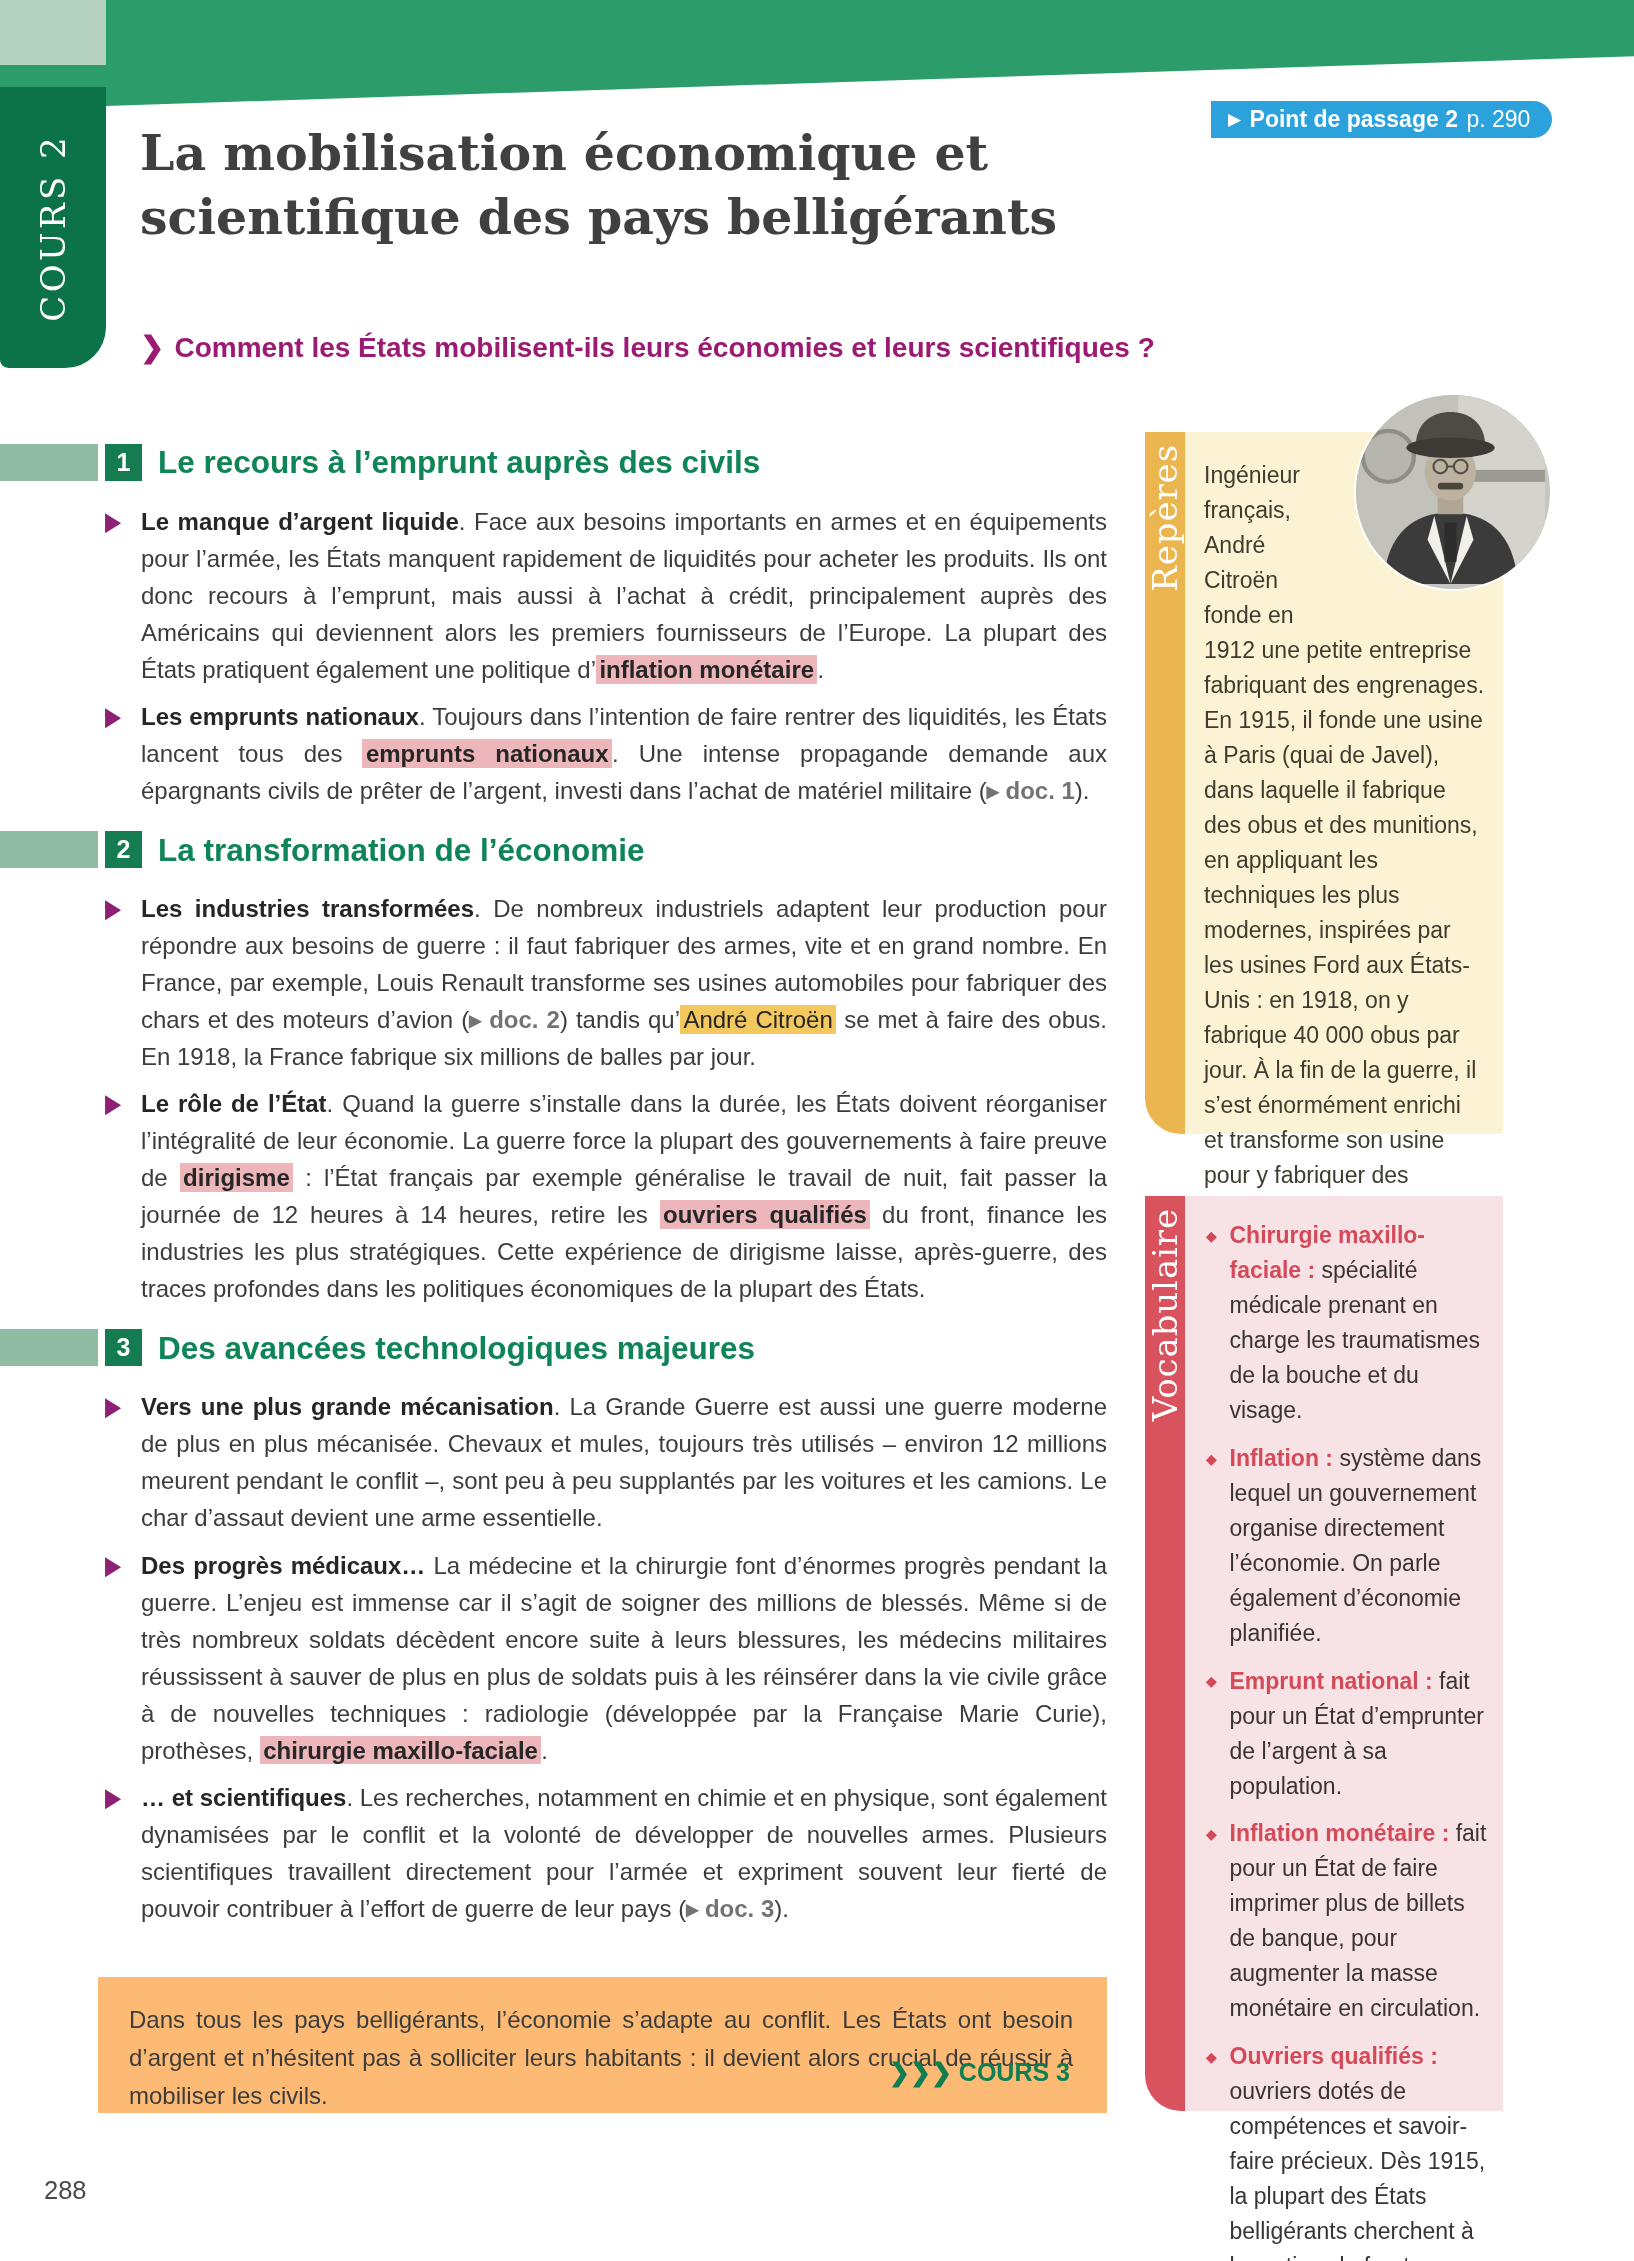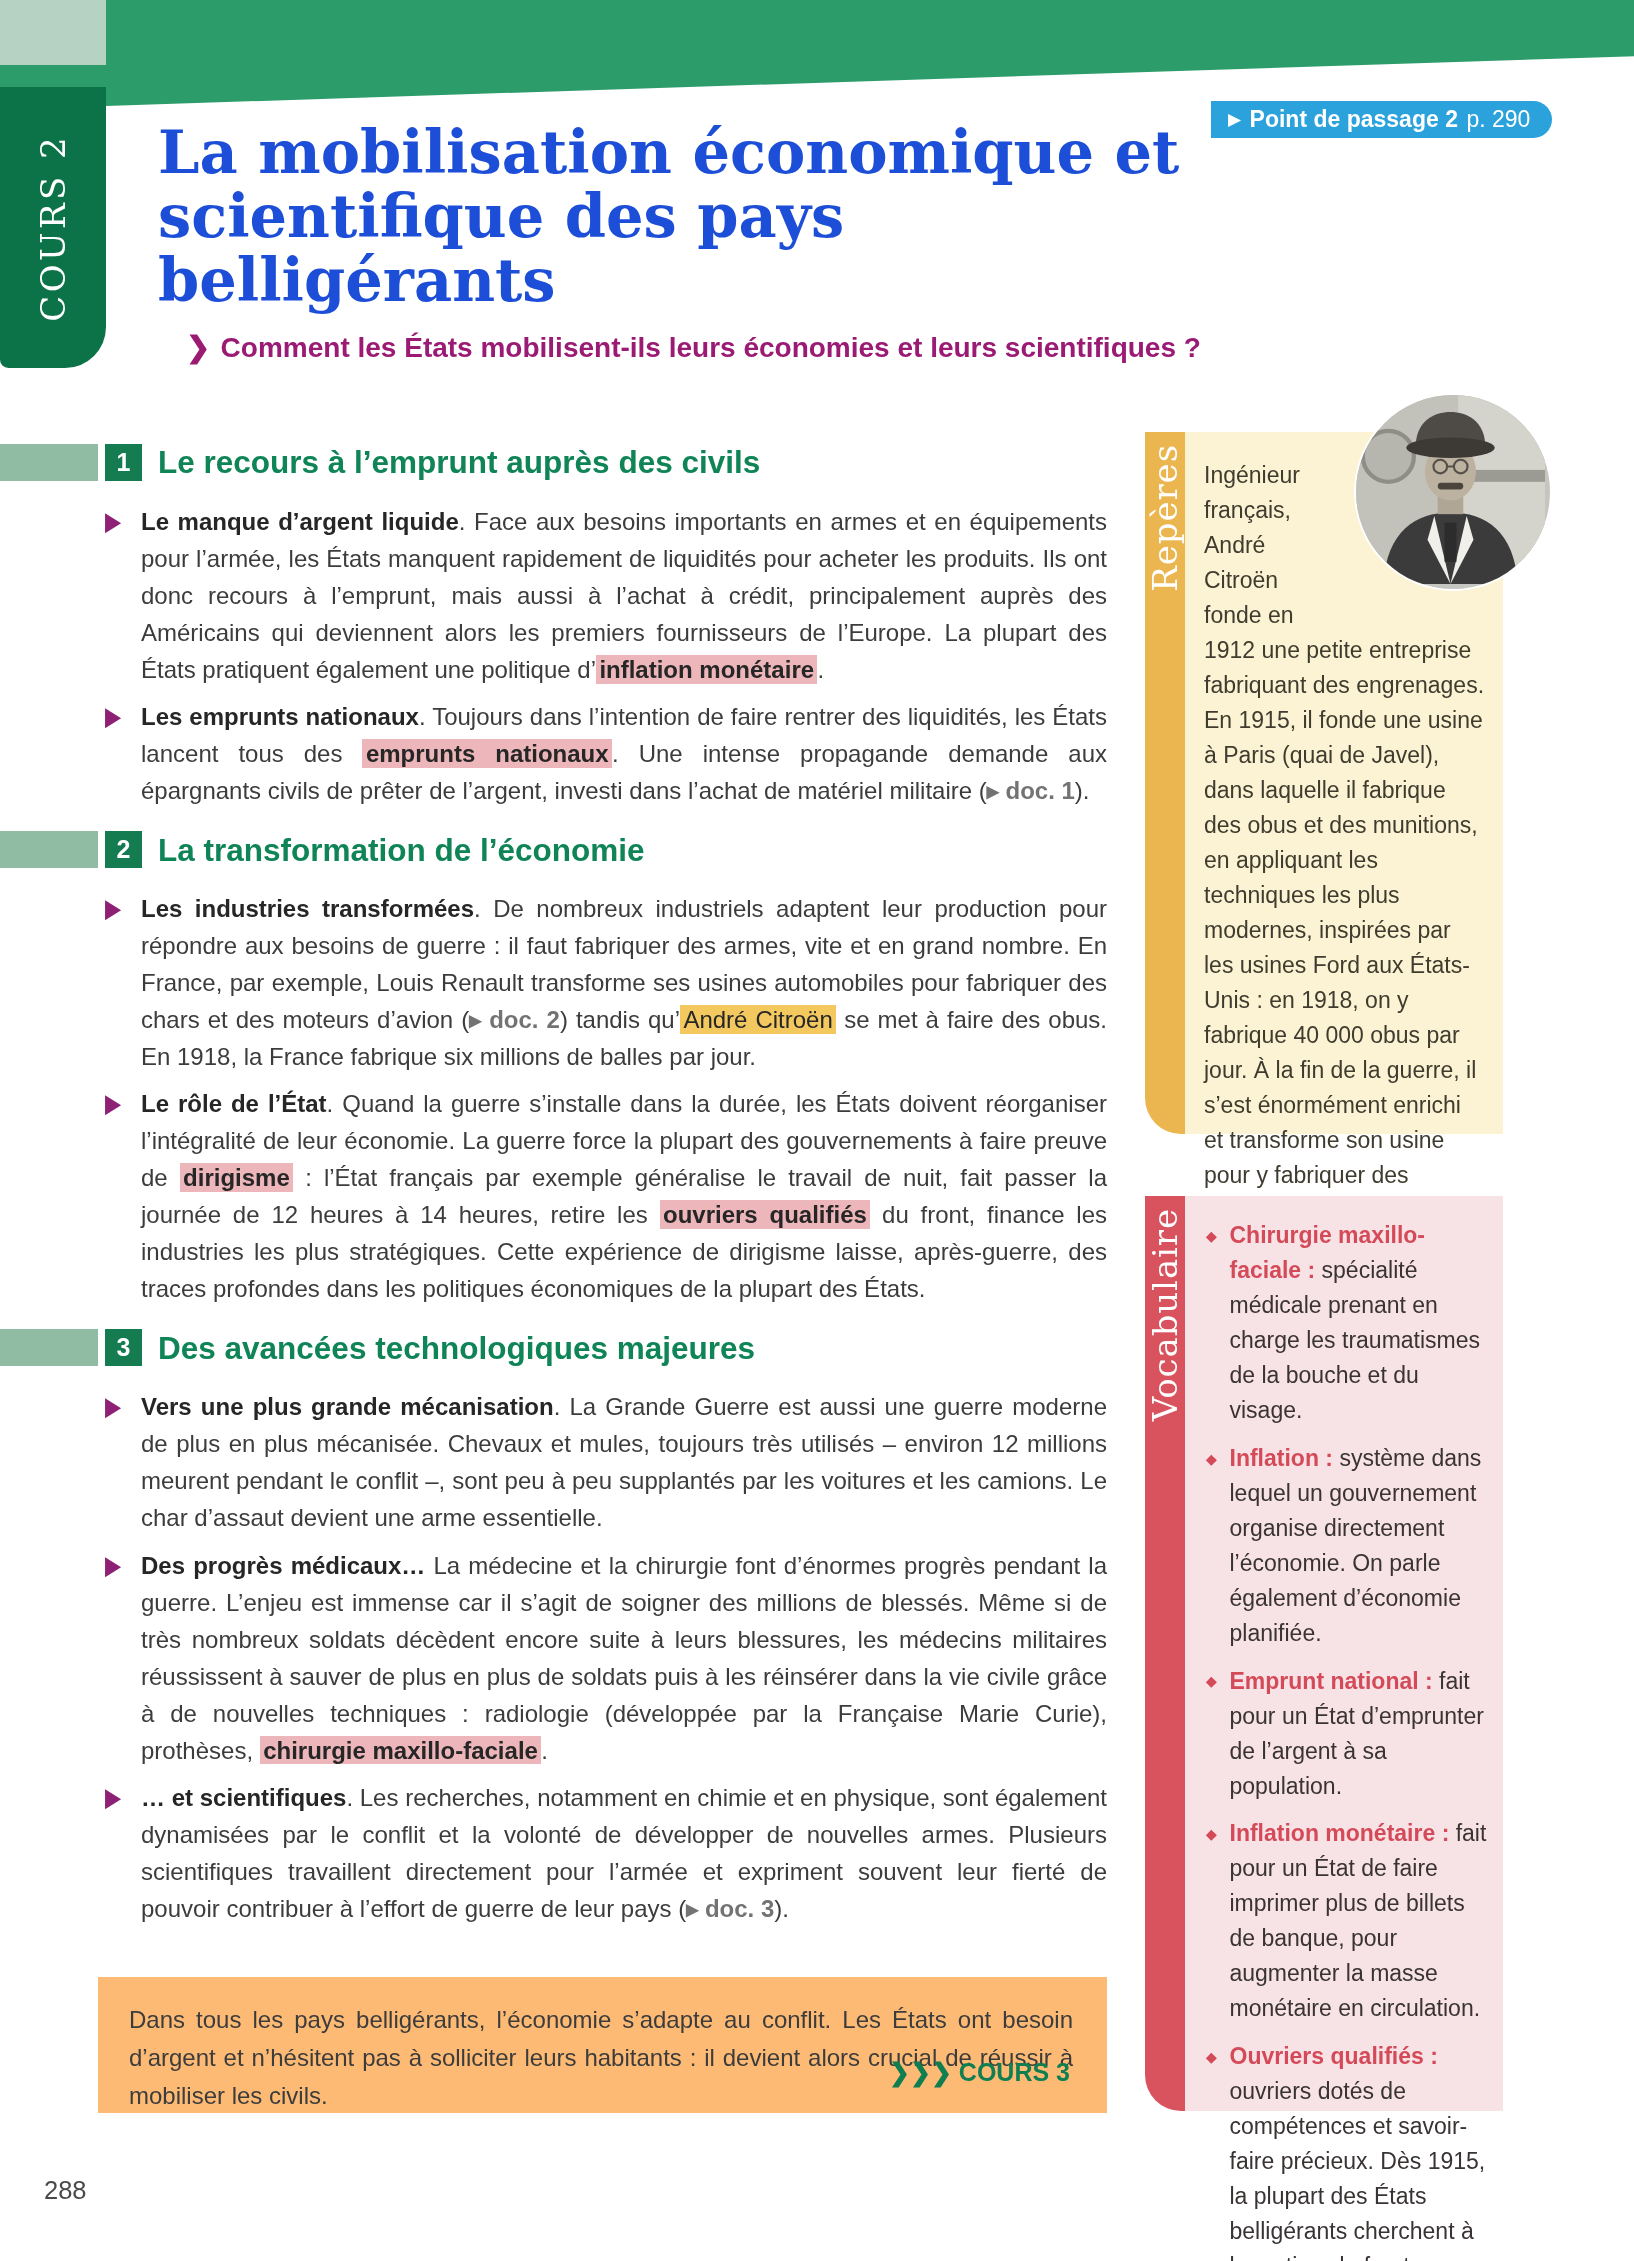--- a/index.html
+++ b/index.html
@@ -14,23 +14,23 @@
           clip-path:polygon(0 0,100% 0,100% 53%,0 100%);}
   .cours-tab{left:0;top:87px;width:106px;height:281px;background:#0c7248;
              border-radius:0 0 41px 8.5px;display:flex;align-items:center;justify-content:center;}
   .cours-tab span{writing-mode:vertical-rl;transform:rotate(180deg);color:#fff;
              font-family:"DejaVu Serif",serif;font-size:34px;letter-spacing:3.4px;}
   .badge{left:1211px;top:101px;height:37px;background:#2ba2dc;color:#fff;
          border-radius:0 19px 19px 0;display:flex;align-items:center;
          padding:0 22px 0 17px;font-size:23px;gap:8.5px;}
   .badge .arr{font-size:17px;line-height:1;}
   .badge b{font-weight:bold;text-align:right;}
-  .page-title{left:140px;top:121px;width:1064px;color:#1d4ed8;
-              font-family:"DejaVu Serif",serif;font-weight:700;font-size:59px;line-height:64px;margin-left:18px;}
-  .question{left:140px;top:330px;width:1107px;color:#9b1b74;font-weight:bold;font-size:28px;text-align:center;}
+  .page-title{left:140px;top:121px;width:1064px;color:#404040;
+              font-family:"DejaVu Serif",serif;font-weight:700;font-size:49px;line-height:64px;}
+  .question{left:140px;top:330px;width:1107px;color:#9b1b74;font-weight:bold;font-size:28px;}
   .question .chev{font-weight:bold;margin-right:10.2px;font-size:29px;}
 
   
   .main-col{left:105px;top:444px;width:1002px;color:#3c3c3c;font-size:24px;}
   .sec-header{position:relative;height:37px;margin-bottom:22px;}
   .sec-header + .para{margin-top:0;}
   .sec-header .sage{position:absolute;left:-105px;top:0;width:98px;height:37px;background:#8fbca2;}
   .sec-header .num{position:absolute;left:0;top:0;width:37px;height:37px;background:#157b51;
                    color:#fff;font-weight:bold;font-size:25px;display:flex;align-items:center;justify-content:center;}
   .sec-header .sec-title{position:absolute;left:53px;top:-1.7px;color:#0f8457;font-weight:bold;font-size:31.5px;line-height:41px;white-space:nowrap;}

